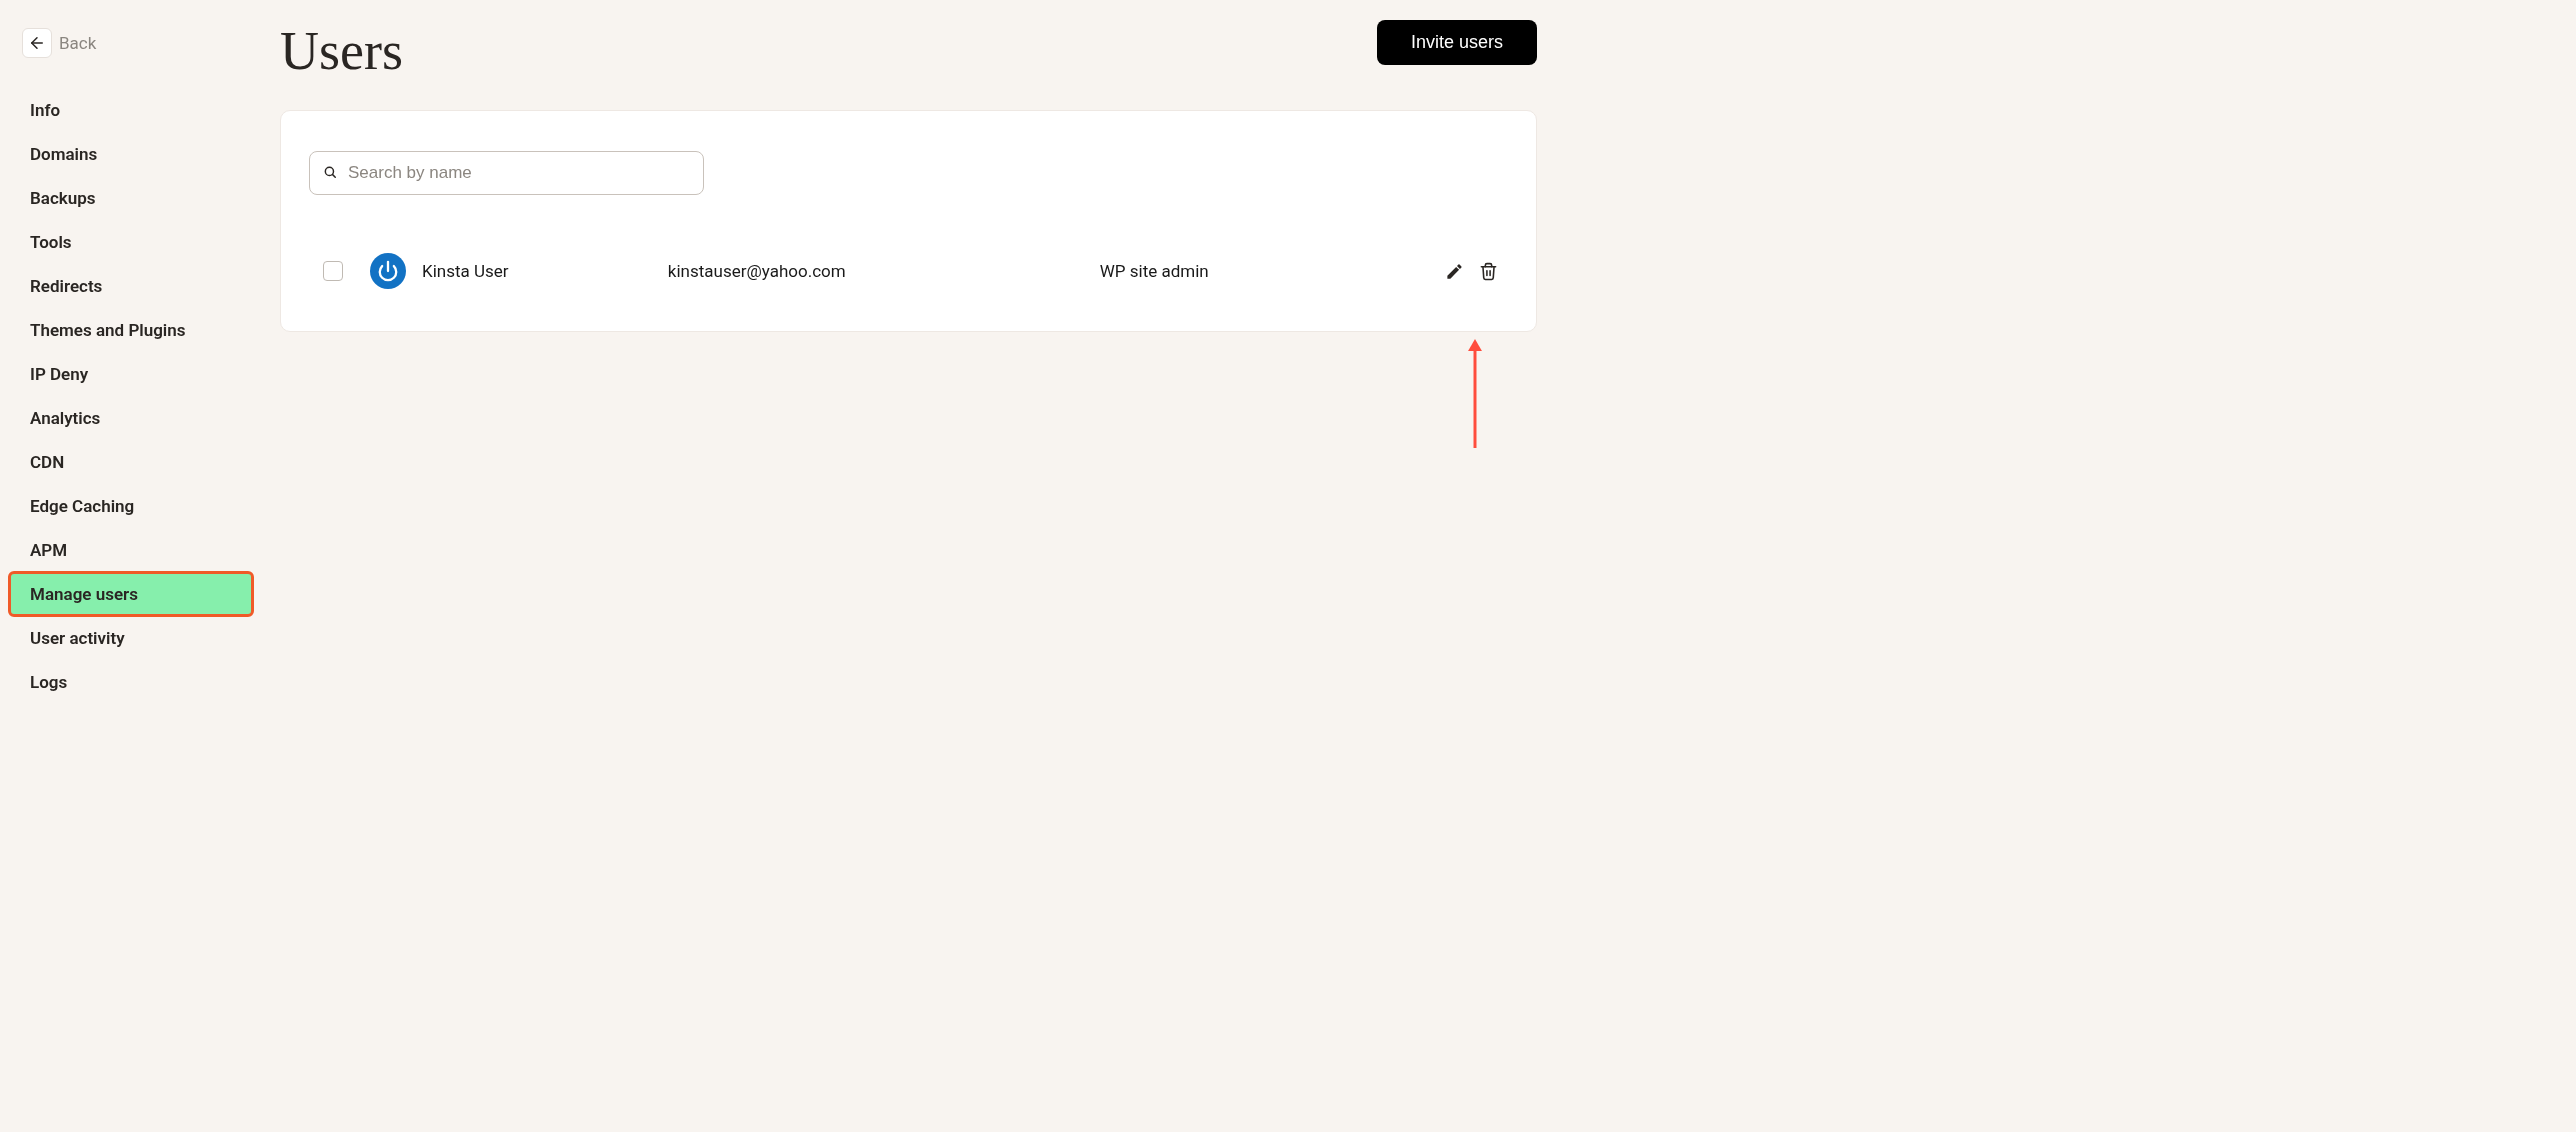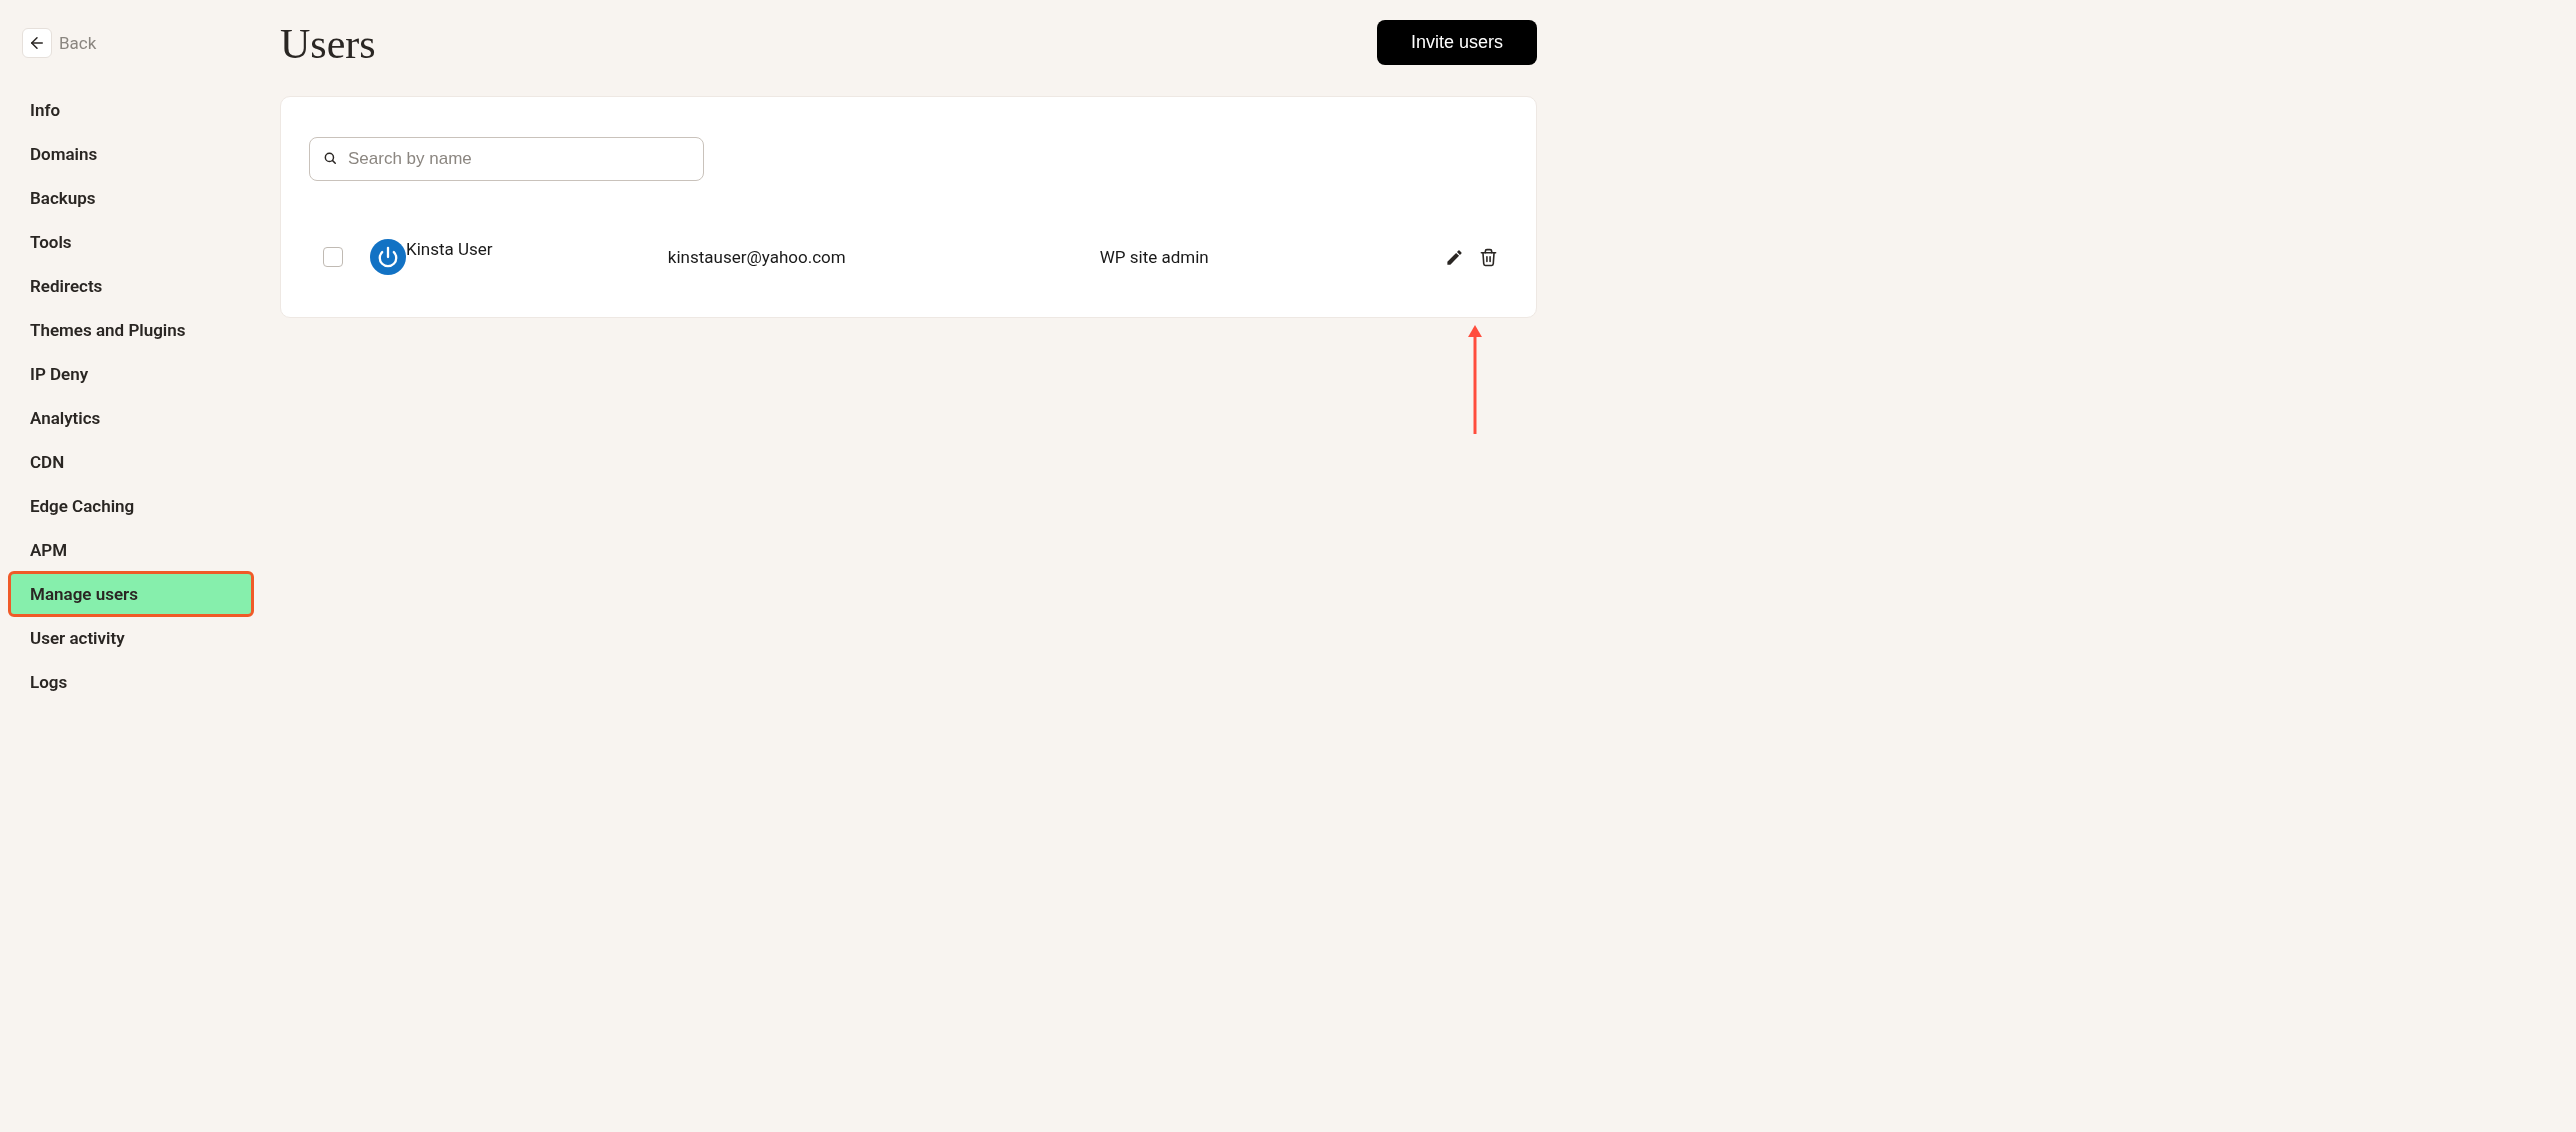--- a/index.html
+++ b/index.html
@@ -62,21 +62,21 @@
       padding: 20px 20px 20px 18px;
       max-width: 1295px;
     }
     .header-row {
       display: flex;
       justify-content: space-between;
       align-items: flex-start;
     }
     .page-title {
       font-family: Georgia, "Times New Roman", serif;
-      font-size: 42px;
+      font-size: 54px;
       font-weight: 500;
       color: #2a2623;
     }
     .invite-btn {
       background: #000;
       color: #fff;
       border: none;
       padding: 12px 34px;
       border-radius: 8px;
       font-size: 18px;
@@ -150,21 +150,22 @@
       width: 20px;
       height: 20px;
       border: 1.5px solid #c0bab3;
       border-radius: 4px;
       margin-left: 12px;
       cursor: pointer;
       background: #fff;
     }
     .name-cell {
       display: flex;
-      align-items: flex-start;
+      align-items: center;
+      gap: 16px;
     }
     .avatar {
       width: 36px;
       height: 36px;
       border-radius: 50%;
       background: #1272c4;
       display: flex;
       align-items: center;
       justify-content: center;
       color: #fff;

